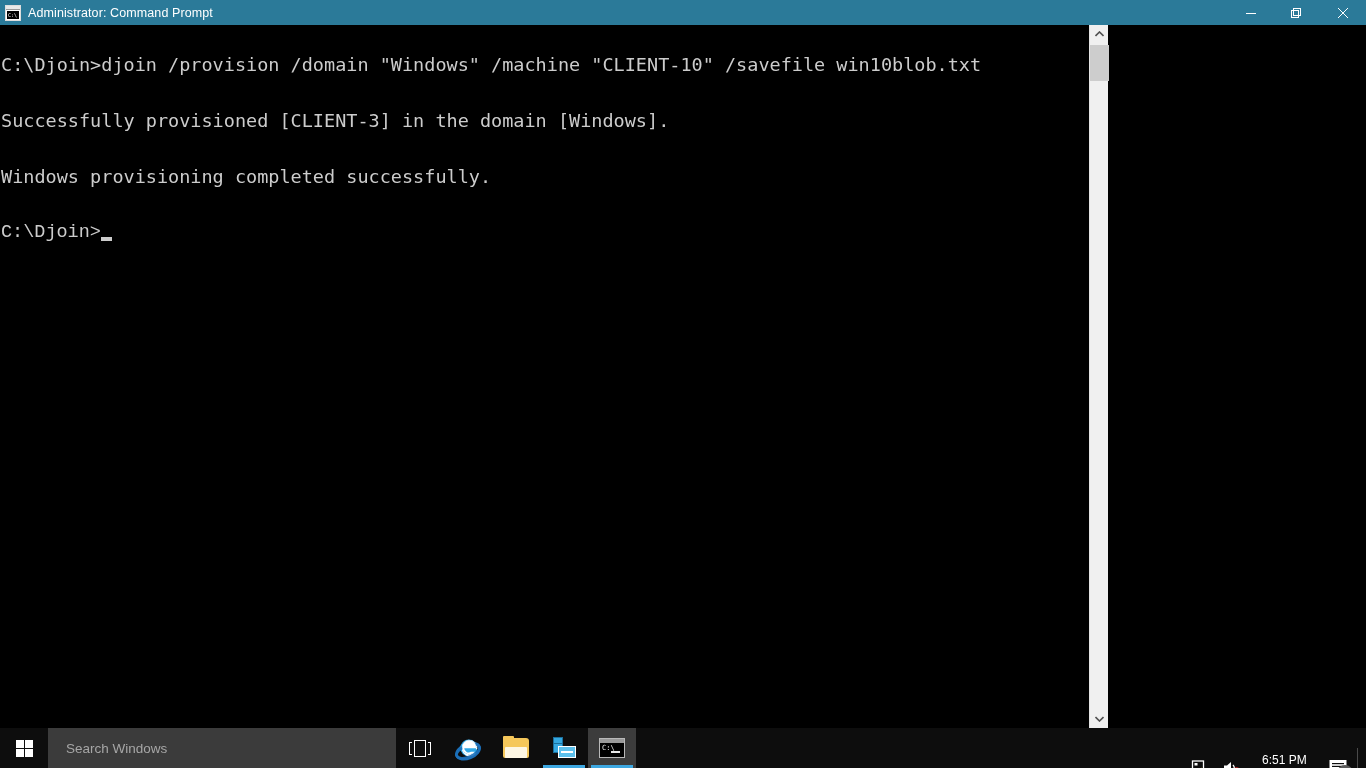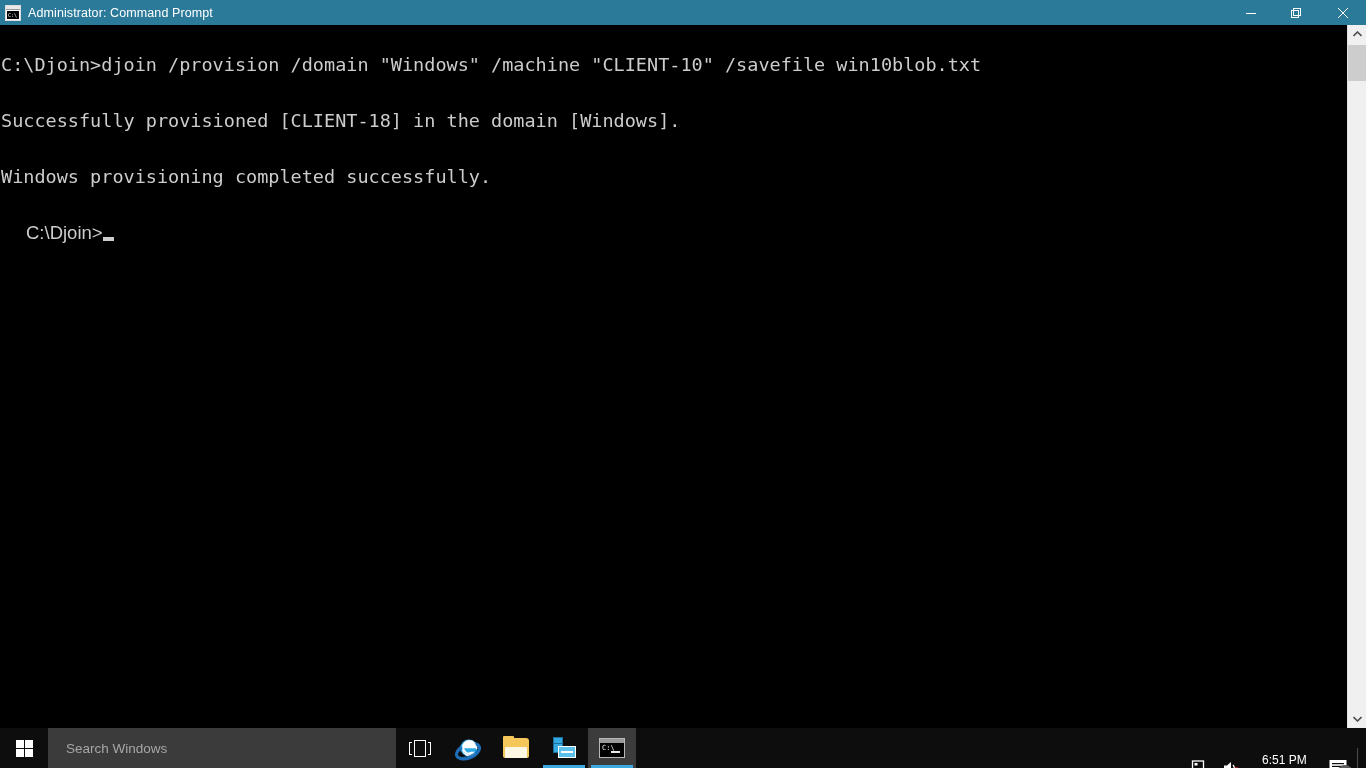--- a/index.html
+++ b/index.html
@@ -8,21 +8,21 @@
     padding: 0;
     width: 1366px;
     height: 768px;
     overflow: hidden;
     background: #000000;
     font-family: "Liberation Sans", sans-serif;
   }
 
   #screen {
     position: relative;
-    width: 1366px;
+    width: 1108px;
     height: 768px;
     background: #000000;
   }
 
   
   .titlebar {
     position: absolute;
     left: 0; top: 0;
     width: 1366px;
     height: 25px;
@@ -101,30 +101,29 @@
     font-size: 18.5px;
     line-height: 28px;
     color: #cccccc;
     white-space: pre;
     height: 28px;
     letter-spacing: 0px;
     padding-left: 1px;
   }
   .console-line.blank { color: transparent; }
   .cursor-line {
-    font-family: Liberation Sans, sans-serif;
+    font-family: Liberation Mono, monospace;
     font-size: 18.5px;
     line-height: 28px;
     color: #cccccc;
     white-space: pre;
     height: 28px;
     padding-left: 1px;
     display: flex;
     align-items: flex-end;
-    margin-left: 25px;
   }
   .cursor-block {
     display: inline-block;
     width: 11px;
     height: 4px;
     background: #cccccc;
     margin-bottom: 6px;
   }
 
   
@@ -428,21 +427,21 @@
         <svg width="12" height="12" viewBox="0 0 12 12">
           <path d="M1,1 L11,11 M11,1 L1,11" stroke="#ffffff" stroke-width="1" fill="none"></path>
         </svg>
       </div>
     </div>
   </div>
 
   <div class="console">
     <div class="console-line">C:\Djoin&gt;djoin /provision /domain "Windows" /machine "CLIENT-10" /savefile win10blob.txt</div>
     <div class="console-line blank"></div>
-    <div class="console-line">Successfully provisioned [CLIENT-18] in the domain [Windows].</div>
+    <div class="console-line">Successfully provisioned [CLIENT-3] in the domain [Windows].</div>
     <div class="console-line blank"></div>
     <div class="console-line">Windows provisioning completed successfully.</div>
     <div class="console-line blank"></div>
     <div class="cursor-line">
       <span>C:\Djoin&gt;</span>
       <span class="cursor-block"></span>
     </div>
   </div>
 
   <div class="scrollbar">

